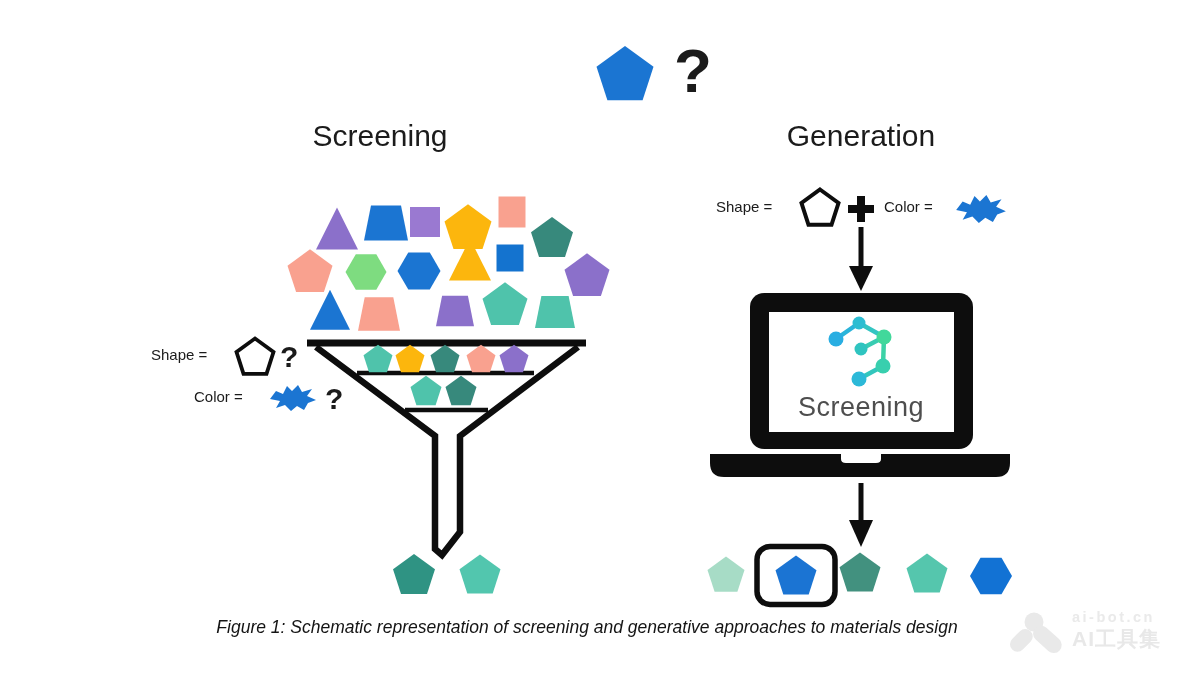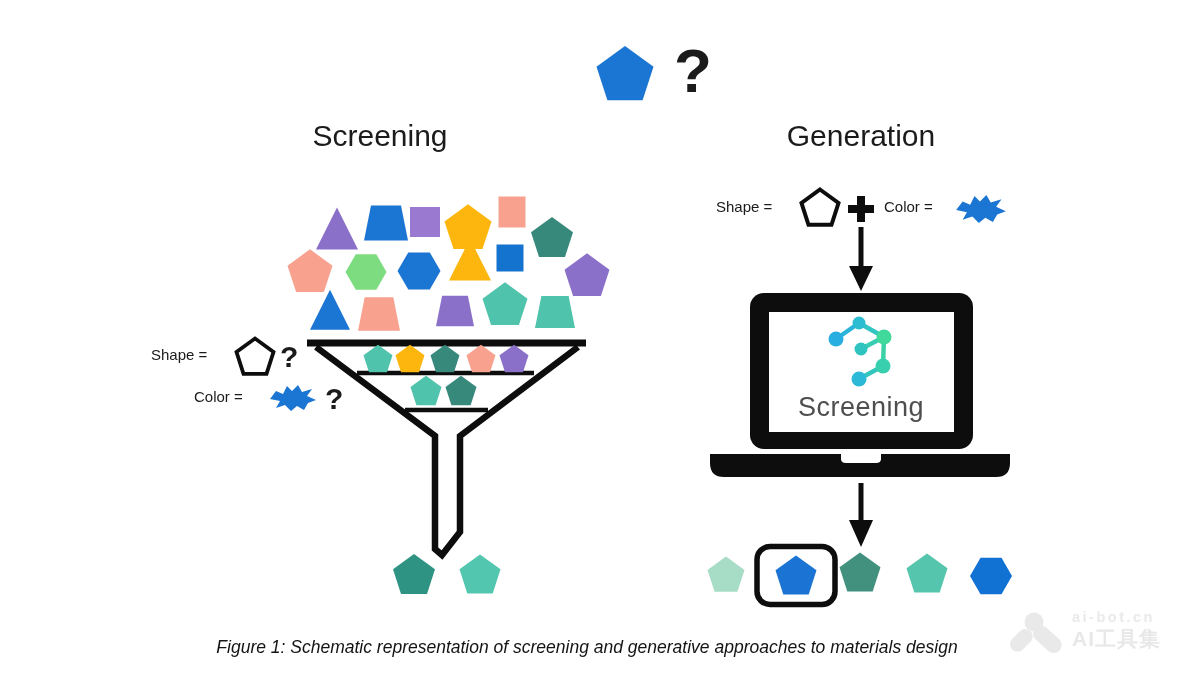--- a/index.html
+++ b/index.html
@@ -6,21 +6,21 @@
   .stage{position:relative;width:1200px;height:675px;background:#fff;overflow:hidden;
          font-family:"Liberation Sans",sans-serif;}
   .layer{position:absolute;left:0;top:0;width:1200px;height:675px;}
   .t{position:absolute;color:#1b1b1b;white-space:nowrap;line-height:1;}
   .title{font-size:30px;font-weight:400;transform:translateX(-50%);}
   .eq{font-size:15px;}
   .qmark{font-size:30px;font-weight:800;}
   .bigq{font-size:62px;font-weight:800;transform:translateX(-50%);}
   .mg{font-size:27px;color:#4e4e4e;letter-spacing:.5px;transform:translateX(-50%);}
   .caption{font-size:17.5px;font-style:italic;color:#141414;transform:translateX(-50%);
-           font-family:"Liberation Sans",sans-serif;margin-top:20px;}
+           font-family:"Liberation Sans",sans-serif;}
   .wm1{font-size:14.5px;font-weight:700;letter-spacing:2.5px;color:#eaeaea;}
   .wm2{font-size:21px;font-weight:700;letter-spacing:1px;color:#e8e8e8;}
 </style>
 </head>
 <body>
 
 <div class="stage">
 
   <svg class="layer" viewBox="0 0 1200 675">
 

